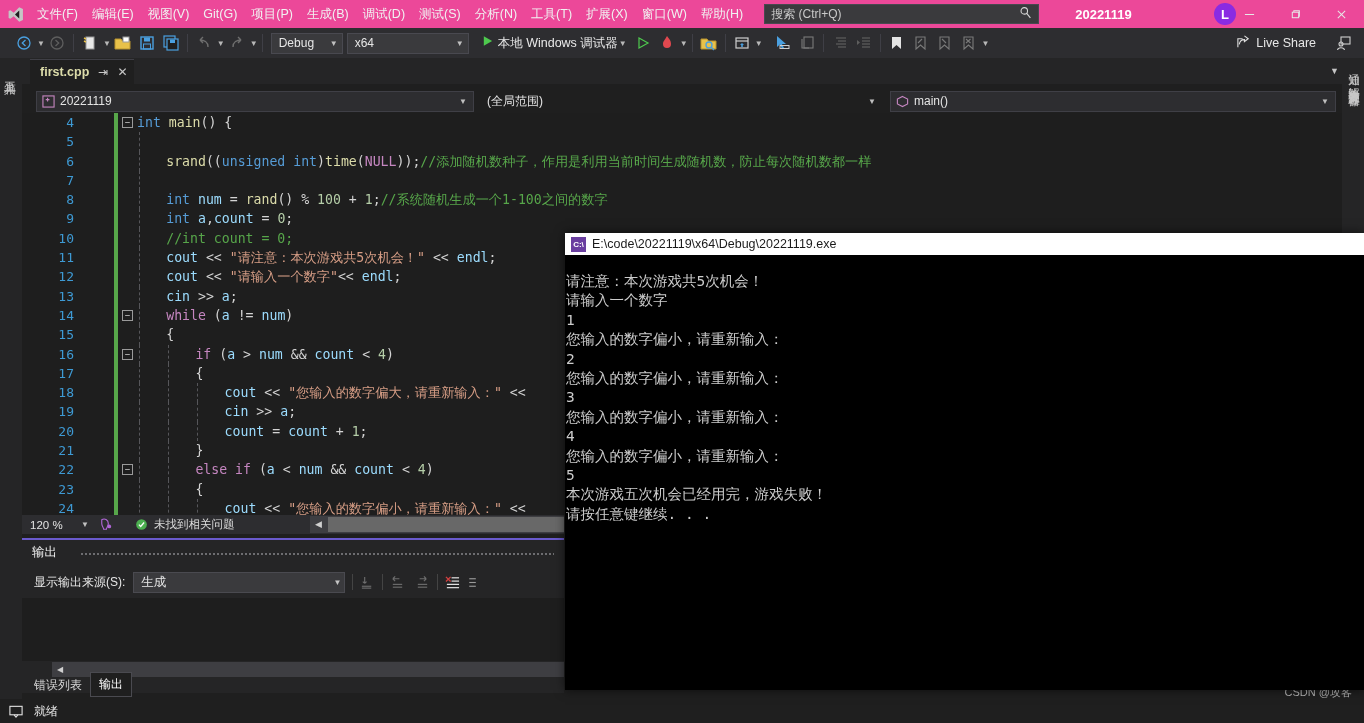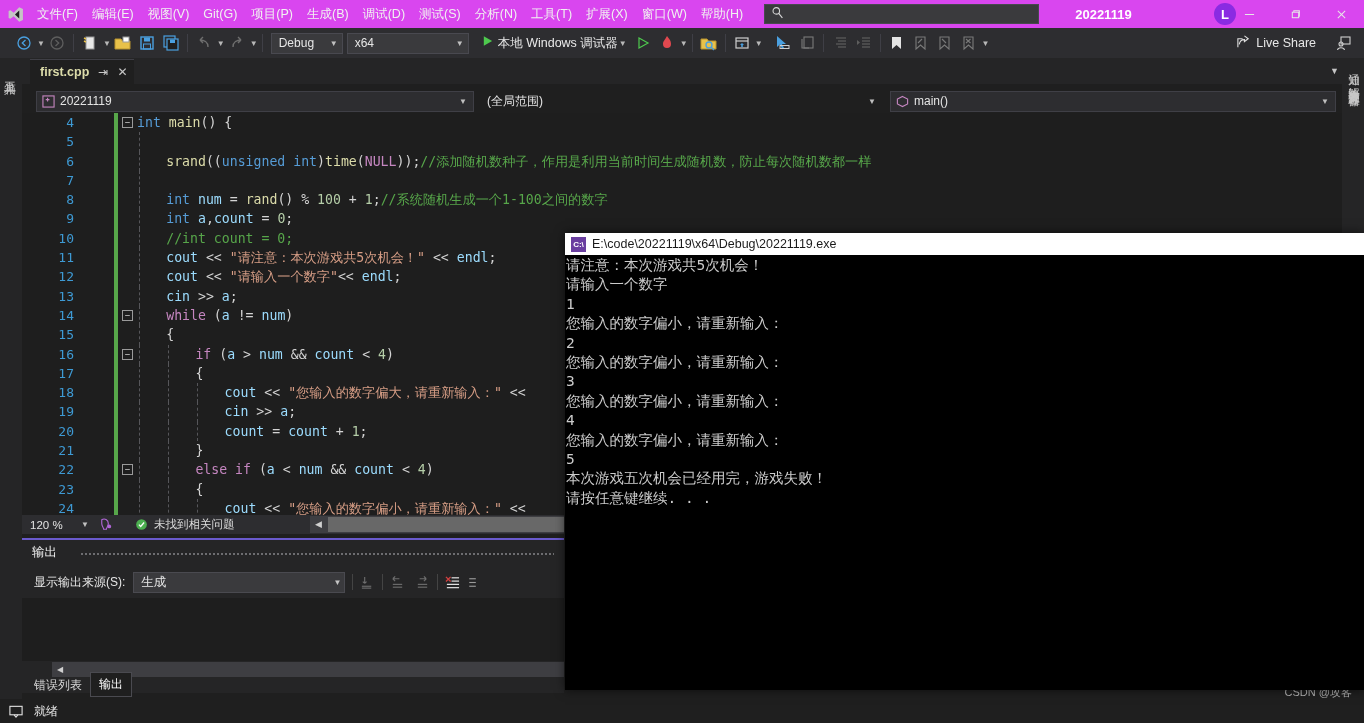--- a/index.html
+++ b/index.html
@@ -11,21 +11,21 @@
   }
   #app {
     position: relative;
     width: 1364px; height: 723px;
     background: #1f1f1f;
   }
 
   
   .menubar {
     position: absolute; left: 0; top: 0; width: 1364px; height: 28px;
-    background: #d946ef;
+    background: #ec4899;
     display: flex; align-items: center;
   }
   .vs-logo {
     width: 30px; height: 28px;
     display: flex; align-items: center; justify-content: center;
   }
   .menu-item {
     color: #f1f1f1; font-size: 12.5px;
     padding: 0 7px; height: 28px; line-height: 28px;
     white-space: nowrap; cursor: default;
@@ -283,21 +283,21 @@
     display: flex; align-items: center; padding-left: 6px;
   }
   .console-icon {
     width: 15px; height: 15px; background: #6a3fa0;
     color: #fff; font-size: 8px; font-weight: bold;
     display: flex; align-items: center; justify-content: center;
     margin-right: 6px;
   }
   .console-title .ct { color: #1a1a1a; font-size: 12.5px; }
   .console-body {
-    padding: 1px 0 0 1px;
+    padding: 17px 0 0 1px;
     font-family: "DejaVu Sans Mono", "Liberation Mono", monospace;
     font-size: 14.5px;
     line-height: 19.4px;
     color: #cccccc;
     white-space: pre;
   }
 </style>
 </head>
 <body>
 
@@ -318,20 +318,21 @@
     <div class="menu-item">生成(B)</div>
     <div class="menu-item">调试(D)</div>
     <div class="menu-item">测试(S)</div>
     <div class="menu-item">分析(N)</div>
     <div class="menu-item">工具(T)</div>
     <div class="menu-item">扩展(X)</div>
     <div class="menu-item">窗口(W)</div>
     <div class="menu-item">帮助(H)</div>
 
     <div class="searchbox">
+      <div class="ph">搜索 (Ctrl+Q)</div>
       <span>
         <svg width="13" height="13" viewBox="0 0 16 16">
             <circle cx="6.5" cy="6" r="4" fill="none" stroke="#d8d8d8" stroke-width="1.3"></circle>
             <line x1="9.5" y1="9.2" x2="14" y2="14.5" stroke="#d8d8d8" stroke-width="1.4"></line>
           </svg>
       </span>
     </div>
 
     <div class="win-title">20221119</div>
     <div class="acct">L</div>

